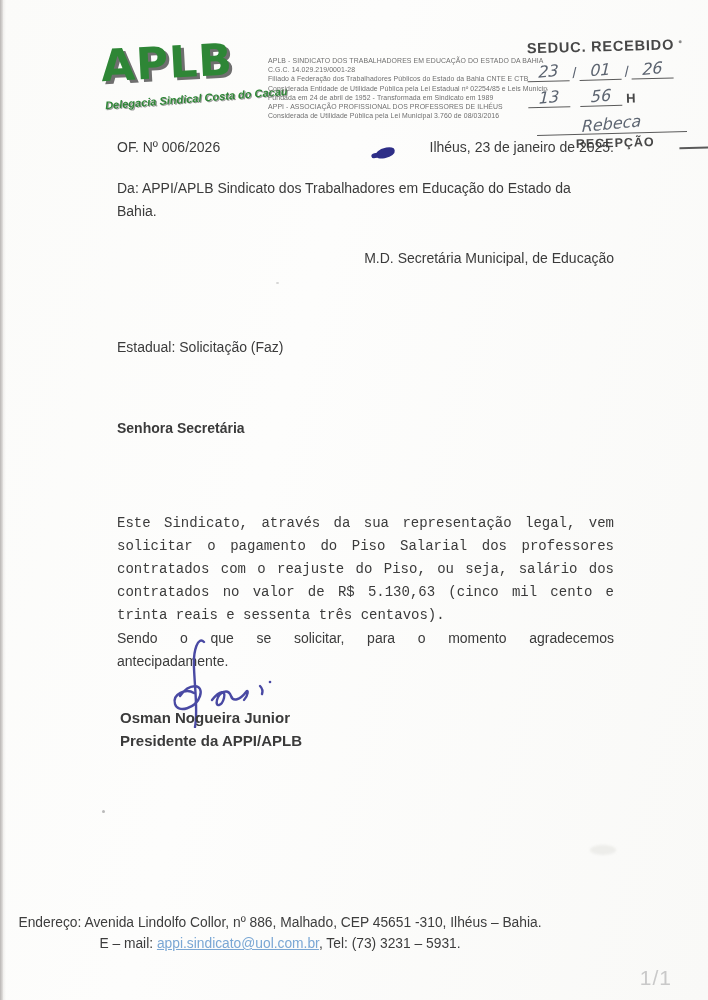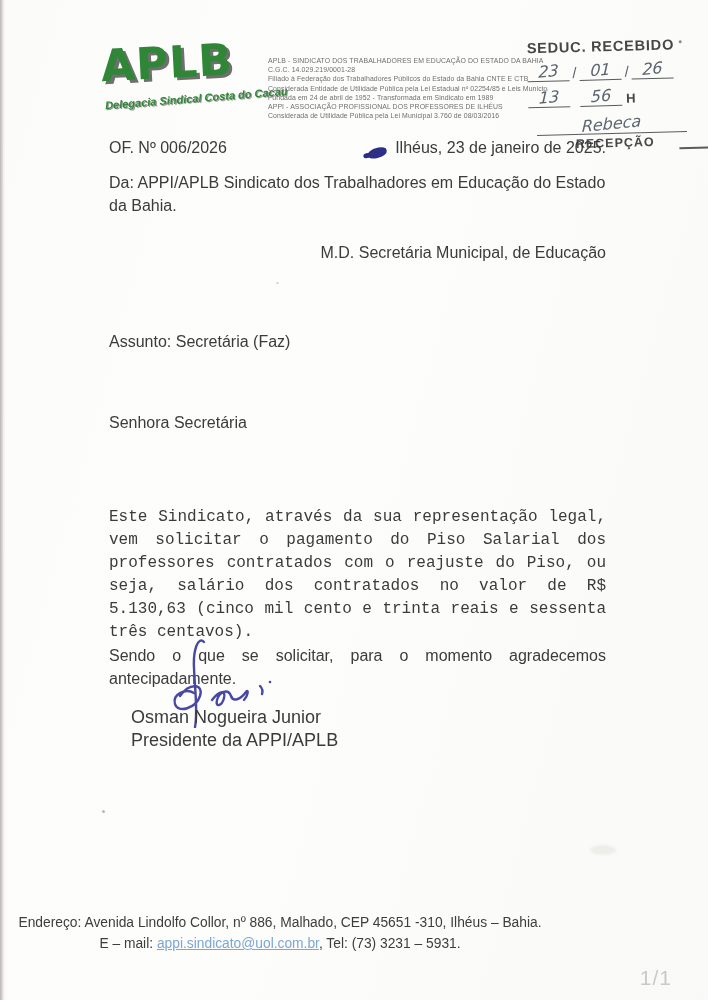--- a/index.html
+++ b/index.html
@@ -97,45 +97,45 @@
     font-weight: 700; font-size: 12.5px; letter-spacing: 1px; color: #474747;
     position: relative;
   }
   .stamp-footer-line {
     position: absolute; right: -18px; top: 13px; width: 40px; height: 1.6px;
     background: #5a5a5a;
   }
 
   
   .letter {
-    position: absolute; left: 109px; top: 136px; width: 497px;
-    font-size: 16px; line-height: 23px; color: #3b3b3b;
+    position: absolute; left: 117px; top: 136px; width: 497px;
+    font-size: 14px; line-height: 23px; color: #3b3b3b;
   }
   .ref-row { display: flex; justify-content: space-between; }
-  .from-block { margin-top: 12px; }
+  .from-block { margin-top: 18px; }
   .to-block { margin-top: 24px; }
   .to-line2 { padding-left: 40px; text-align: right; }
   .subject-block { margin-top: 66px; }
-  .salutation-block { margin-top: 58px; }
+  .salutation-block { margin-top: 58px; font-weight: bold; }
   .body-block { margin-top: 72px; text-align: justify; font-family: Liberation Mono, monospace; }
   .body-line-stretch { text-align: justify; text-align-last: justify; }
 
   .ink-blob {
     position: absolute; left: 258px; top: 12px; width: 20px; height: 10px;
     background: #1d1d7e; border-radius: 60% 40% 55% 45%;
     transform: rotate(-12deg);
     opacity: 0.92;
   }
   .ink-blob::after {
     content: ""; position: absolute; left: -4px; top: 3px; width: 7px; height: 5px;
     background: #1d1d7e; border-radius: 50%;
   }
 
   .signature-area { position: absolute; left: 160px; top: 638px; width: 130px; height: 90px; }
-  .signer-block { position: absolute; left: 131px; top: 706px; font-size: 18px; line-height: 23px; color: #3b3b3b; }
+  .signer-block { position: absolute; left: 120px; top: 706px; font-size: 15px; line-height: 23px; color: #3b3b3b; font-weight: bold; }
 
   
   .doc-footer {
     position: absolute; left: 0; top: 912px; width: 560px;
     text-align: center; font-size: 13.8px; line-height: 21px; color: #3d3d3d;
   }
   .email-link { color: #7aa7d4; text-decoration: underline; text-align: center; }
 
   .page-indicator {
     position: absolute; right: 36px; top: 966px;
@@ -202,21 +202,21 @@
       <span>OF. Nº 006/2026</span>
       <span>Ilhéus, 23 de janeiro de 2025.</span>
     </div>
 
     <div class="from-block">Da: APPI/APLB Sindicato dos Trabalhadores em Educação do Estado da Bahia.</div>
 
     <div class="to-block">
       <div class="to-line2">M.D. Secretária Municipal, de Educação</div>
     </div>
 
-    <div class="subject-block">Assunto: Secretária (Faz)</div>
+    <div class="subject-block">Estadual: Solicitação (Faz)</div>
 
     <div class="salutation-block">Senhora Secretária</div>
 
     <div class="body-block">Este Sindicato, através da sua representação legal, vem solicitar o pagamento do Piso Salarial dos professores contratados com o reajuste do Piso, ou seja, salário dos contratados no valor de R$ 5.130,63 (cinco mil cento e trinta reais e sessenta três centavos).</div>
     <div>
       <div class="body-line-stretch">Sendo o que se solicitar, para o momento agradecemos</div>
       <div>antecipadamente.</div>
     </div>
   </div>
 

